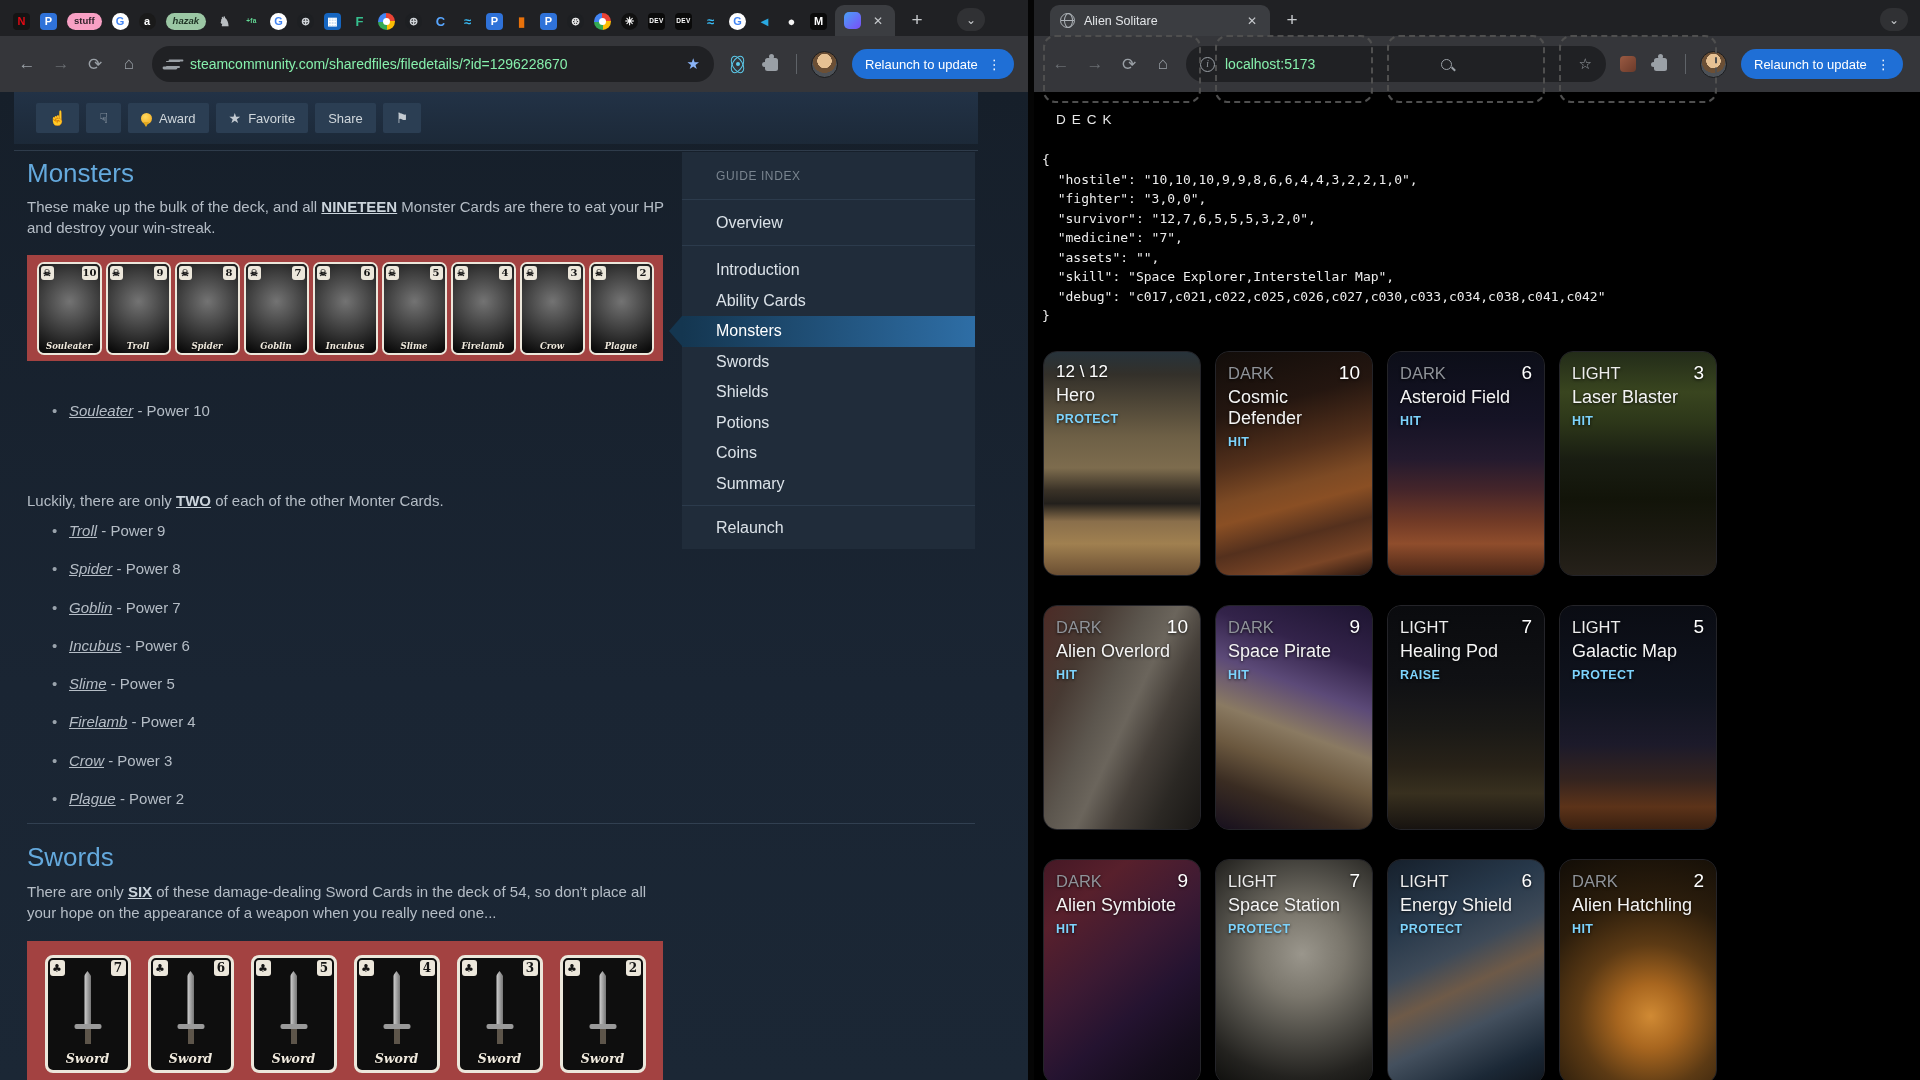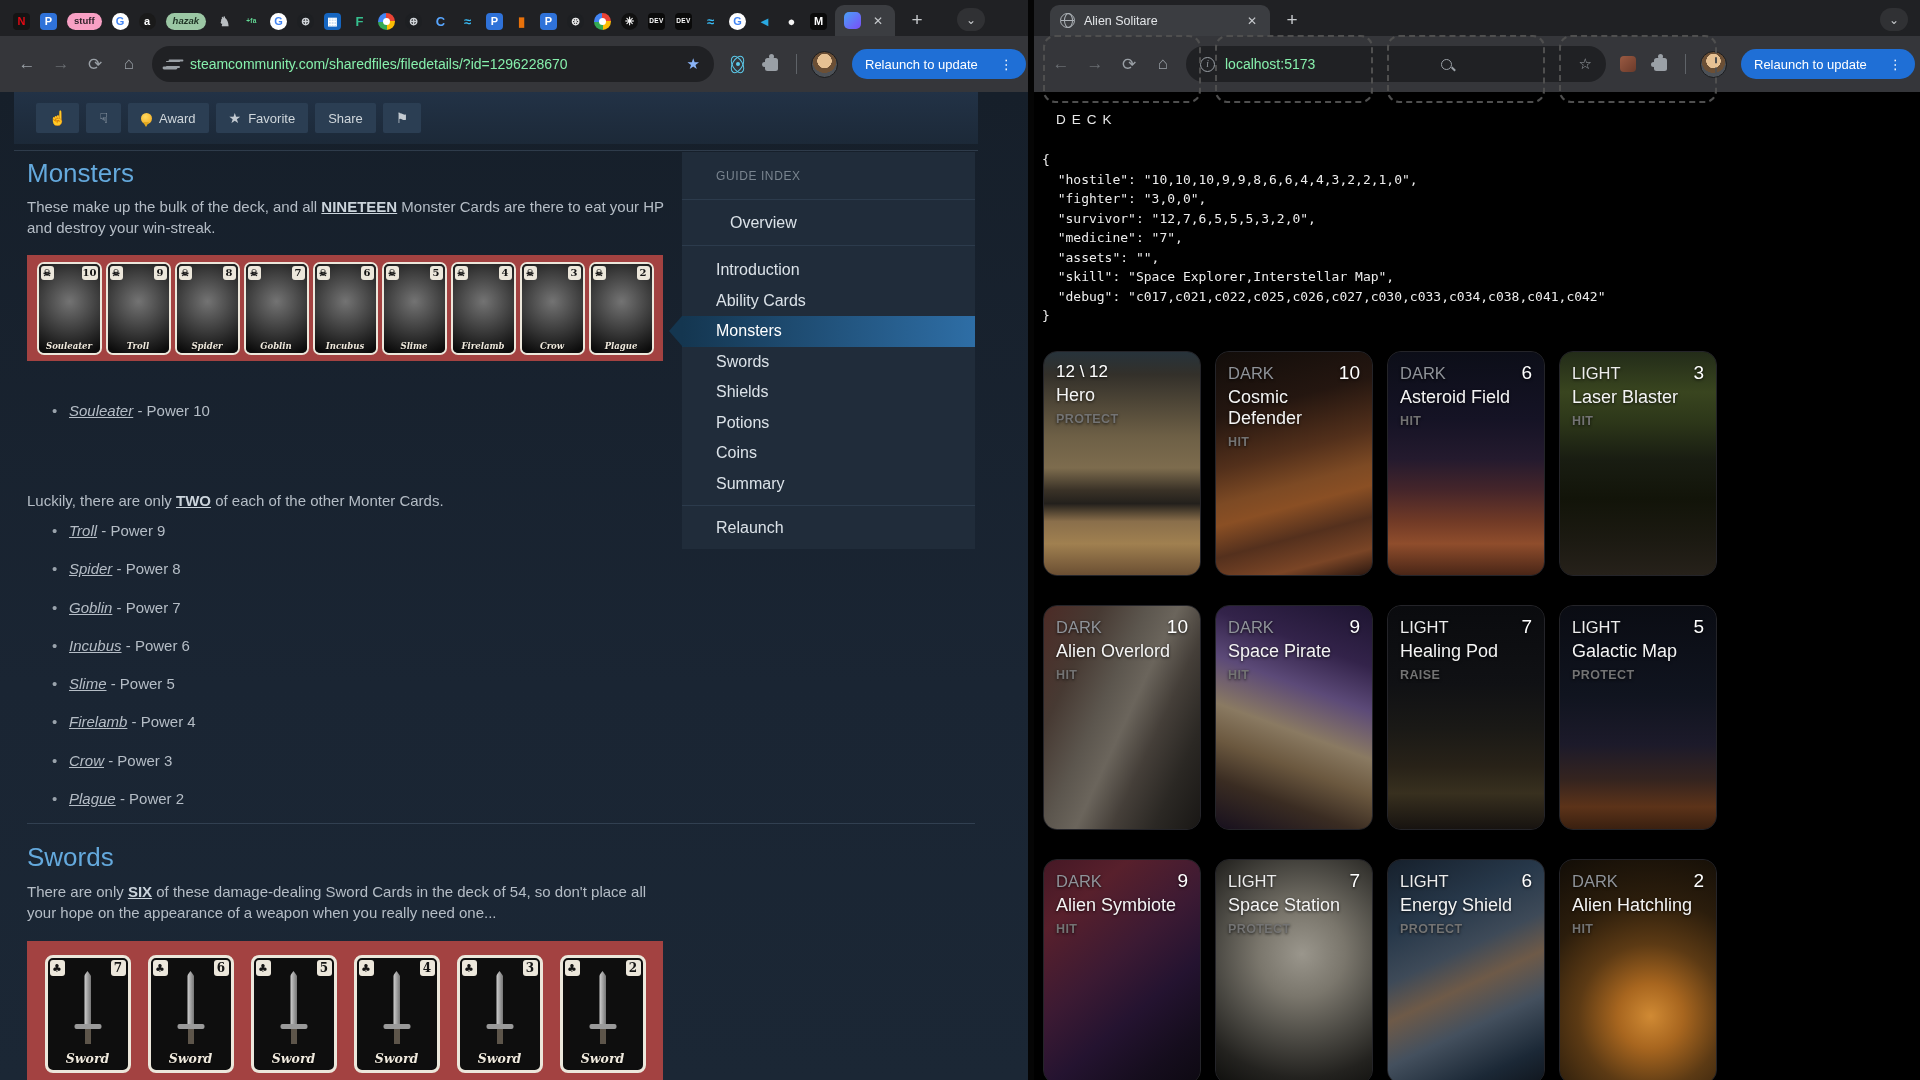--- a/index.html
+++ b/index.html
@@ -52,21 +52,21 @@
   .atom::before,.atom::after{content:'';position:absolute;top:4px;bottom:4px;left:0;right:0;border:1.3px solid #5bc8e8;border-radius:50%}
   .atom::before{transform:rotate(60deg)}
   .atom::after{transform:rotate(-60deg)}
   .atom i{position:absolute;left:7.5px;top:7.5px;width:4px;height:4px;background:#5bc8e8;border-radius:50%}
   .puzzle{width:13px;height:13px;background:#9aa0a6;border-radius:2.5px;position:relative;margin:0 10px;flex:0 0 auto}
   .puzzle::before{content:'';position:absolute;top:-3.5px;left:4px;width:5px;height:5px;background:#9aa0a6;border-radius:50%}
   .puzzle::after{content:'';position:absolute;left:-3.5px;top:4px;width:5px;height:5px;background:#9aa0a6;border-radius:50%}
   .extbrown{width:16px;height:16px;border-radius:4px;background:linear-gradient(135deg,#9a5a42,#6b3a2a);margin:0 8px;flex:0 0 auto}
   .tooldiv{width:1px;height:20px;background:#5f6368;margin:0 8px;flex:0 0 auto}
   .avatar{width:27px;height:27px;border-radius:50%;background:radial-gradient(circle at 50% 36%,#e6c193 0 35%,#6b4f35 36% 58%,#4c5157 59%);border:1px solid #1c1d1f;margin:0 6px;flex:0 0 auto}
-  .relaunch{height:30px;background:#1f6fd6;color:#fff;border-radius:16px;font-size:13px;display:flex;align-items:center;gap:22px;padding:0 13px;margin-left:8px;flex:0 0 auto;white-space:nowrap}
+  .relaunch{height:30px;background:#1f6fd6;color:#fff;border-radius:16px;font-size:13px;display:flex;align-items:center;gap:10px;padding:0 13px;margin-left:8px;flex:0 0 auto;white-space:nowrap}
   .kebab{font-size:13px;color:#fff}
 
   
   .steam{position:absolute;top:92px;left:0;right:0;bottom:0;background:linear-gradient(180deg,#161f2a 0%,#1a2533 60%,#1b2735 100%);font-size:15px;color:#b9c2cb}
   .votePanel{position:absolute;left:14px;top:0;width:964px;height:52px;background:linear-gradient(180deg,#223246,#1c2938);display:flex;align-items:center;gap:7px;padding:0 22px}
   .sbtn{height:30px;background:#2b3e53;border-radius:2px;color:#cfd6db;font-size:13px;display:flex;align-items:center;gap:7px;padding:0 13px}
   .sbtn .glyph{font-size:14px;color:#c3cad1}
   .medal{width:11px;height:11px;background:radial-gradient(circle at 40% 35%,#ffd95e,#f0a71d);border-radius:50%;position:relative}
   .medal::after{content:'';position:absolute;top:9px;left:2px;border-left:3.5px solid transparent;border-right:3.5px solid transparent;border-top:5px solid #e0a71f}
   .divline{position:absolute;height:1px;background:rgba(110,132,158,.28)}
@@ -92,21 +92,21 @@
   .scard{position:relative;width:86px;height:118px;background:#0e0e0e;border:3px solid #ece7db;border-radius:8px;flex:0 0 auto;overflow:hidden}
   .scard .chip.tl{width:15px;height:16px;font-size:11px}
   .scard .chip.tr{min-width:15px;height:16px;font-size:12px}
   .blade{position:absolute;left:50%;top:13px;transform:translateX(-50%);width:7px;height:54px;background:linear-gradient(90deg,#cfcfcf,#6f6f6f);clip-path:polygon(50% 0,100% 9%,100% 100%,0 100%,0 9%)}
   .guard{position:absolute;left:50%;top:66px;transform:translateX(-50%);width:27px;height:5px;background:#9a9a9a;border-radius:2px}
   .hilt{position:absolute;left:50%;top:71px;transform:translateX(-50%);width:6px;height:15px;background:#5d554a}
   .sname{position:absolute;bottom:4px;left:0;right:0;text-align:center;color:#efe9dd;font-family:"DejaVu Serif",serif;font-style:italic;font-weight:bold;font-size:12.5px;text-shadow:0 1px 1px #000}
 
   .gindex{position:absolute;left:682px;top:60px;width:293px;background:#202c3a;color:#dbe2e8;font-size:16px}
   .gi-h{height:48px;display:flex;align-items:center;padding:0 34px;color:#79848f;font-size:12px;letter-spacing:.6px;border-bottom:1px solid #2c3b4c}
-  .gi-top{height:46px;display:flex;align-items:center;padding:0 48px;border-bottom:1px solid #2c3b4c}
+  .gi-top{height:46px;display:flex;align-items:center;padding:0 34px;border-bottom:1px solid #2c3b4c}
   .gi-list{padding:9px 0 6px}
   .gi-item{height:30.5px;display:flex;align-items:center;padding:0 34px;position:relative}
   .gi-item.selected{background:linear-gradient(90deg,#143650 0%,#2e6ea6 100%);color:#fff}
   .gi-item.selected::before{content:'';position:absolute;left:-13px;top:50%;transform:translateY(-50%);border-top:15px solid transparent;border-bottom:15px solid transparent;border-right:13px solid #143650}
   .gi-bottom{height:44px;display:flex;align-items:center;padding:0 34px;border-top:1px solid #2c3b4c}
 
   
   .game{position:absolute;top:92px;left:0;right:0;bottom:0;background:#000;color:#ededed}
   .slot{position:absolute;top:-57px;width:158px;height:68px;border:2px dashed #4f4f4f;border-radius:12px}
   .decktitle{position:absolute;left:22px;top:20px;font-size:13.5px;letter-spacing:6px;color:#e8e8e8;font-weight:500}
@@ -115,21 +115,21 @@
   .gcard{position:relative;border-radius:14px;overflow:hidden;background:#111;border:1px solid #242429}
   .gart{position:absolute;inset:0}
   .ghead{position:relative;z-index:1;padding:10px 12px}
   .ghead>*{text-shadow:0 1px 3px rgba(0,0,0,.75)}
   .grow{display:flex;justify-content:space-between;align-items:baseline}
   .glabel{font-size:16.5px;color:#8f9399}
   .glabel.light{color:#ececec}
   .glabel.hero{color:#fff;font-size:17px}
   .gvalue{font-size:19px;color:#fff;font-weight:500}
   .gname{font-size:18px;color:#f4f4f4;margin-top:3px}
-  .gaction{font-size:12.5px;font-weight:700;color:#737373;margin-top:6px;letter-spacing:.4px}
+  .gaction{font-size:12.5px;font-weight:700;color:#7dd3fc;margin-top:6px;letter-spacing:.4px}
   .a0{background:linear-gradient(180deg,#27333b 0%,#33302a 10%,#6e6046 38%,#7d6c4e 52%,#3a3227 62%,#23201c 68%,#8a6f4b 76%,#a08050 86%,#6b4f33 100%)}
   .a1{background:linear-gradient(165deg,#120d0a 0%,#241610 25%,#53301b 45%,#7d4a24 58%,#8a4f24 66%,#54301d 78%,#7a4526 90%,#2a1710 100%)}
   .a2{background:linear-gradient(180deg,#0c0e18 0%,#151325 30%,#241a2e 48%,#45252a 62%,#713a26 76%,#8f4d2c 86%,#4a2617 100%)}
   .a3{background:linear-gradient(180deg,#232c19 0%,#39451f 18%,#2c3619 32%,#191d12 48%,#121409 66%,#1c1a12 85%,#26211a 100%)}
   .a4{background:linear-gradient(115deg,#4c2b26 0%,#473a33 22%,#5c564e 40%,#6b655c 52%,#453f39 66%,#2b2824 82%,#191715 100%)}
   .a5{background:linear-gradient(200deg,#1d1430 0%,#33234a 22%,#5c4a78 38%,#8a7a62 55%,#6b583f 68%,#3a2c22 82%,#17101e 100%)}
   .a6{background:linear-gradient(180deg,#0a0b0e 0%,#101114 35%,#1a1916 55%,#282218 72%,#38301f 84%,#171310 100%)}
   .a7{background:linear-gradient(180deg,#0a0c13 0%,#10141f 40%,#1c1a2a 62%,#35241f 78%,#5c3319 90%,#3a2010 100%)}
   .a8{background:linear-gradient(140deg,#451825 0%,#58202c 20%,#3c1a33 45%,#241330 65%,#150d1d 85%,#0d0912 100%)}
   .a9{background:radial-gradient(circle at 55% 42%,#9a968c 0%,#7a766c 28%,#4c4a44 55%,#23221f 80%,#0f0f0d 100%)}

